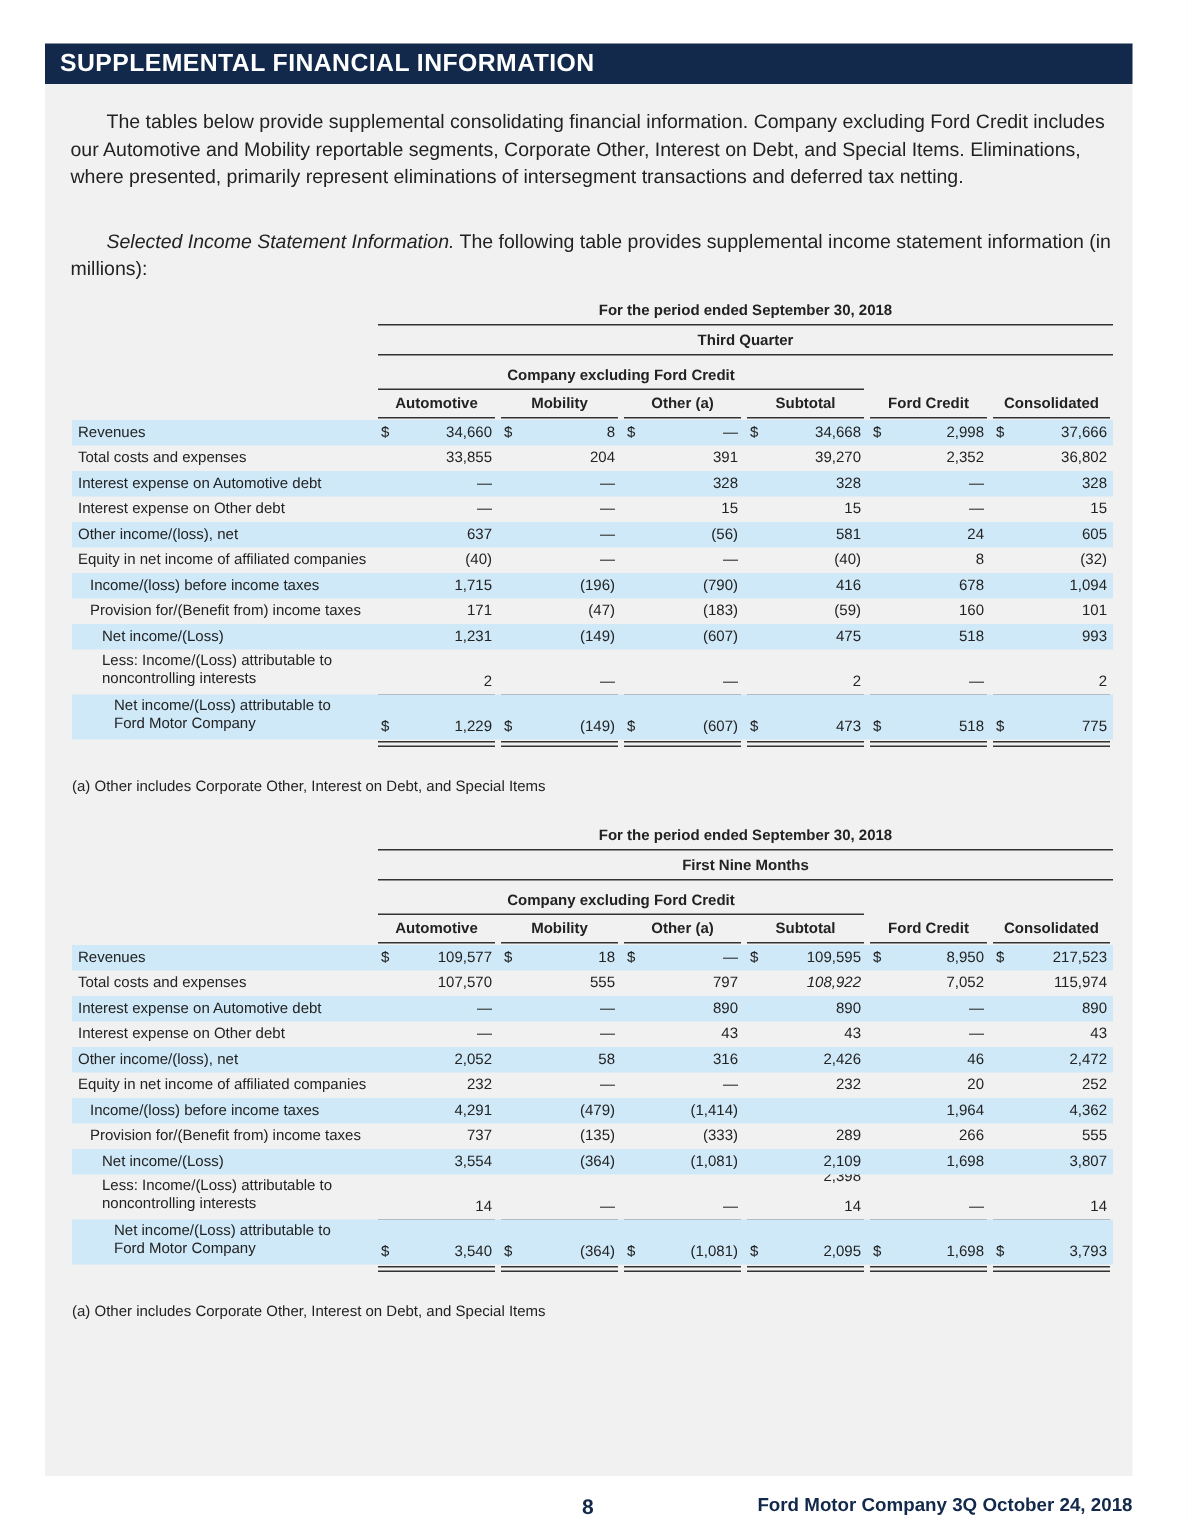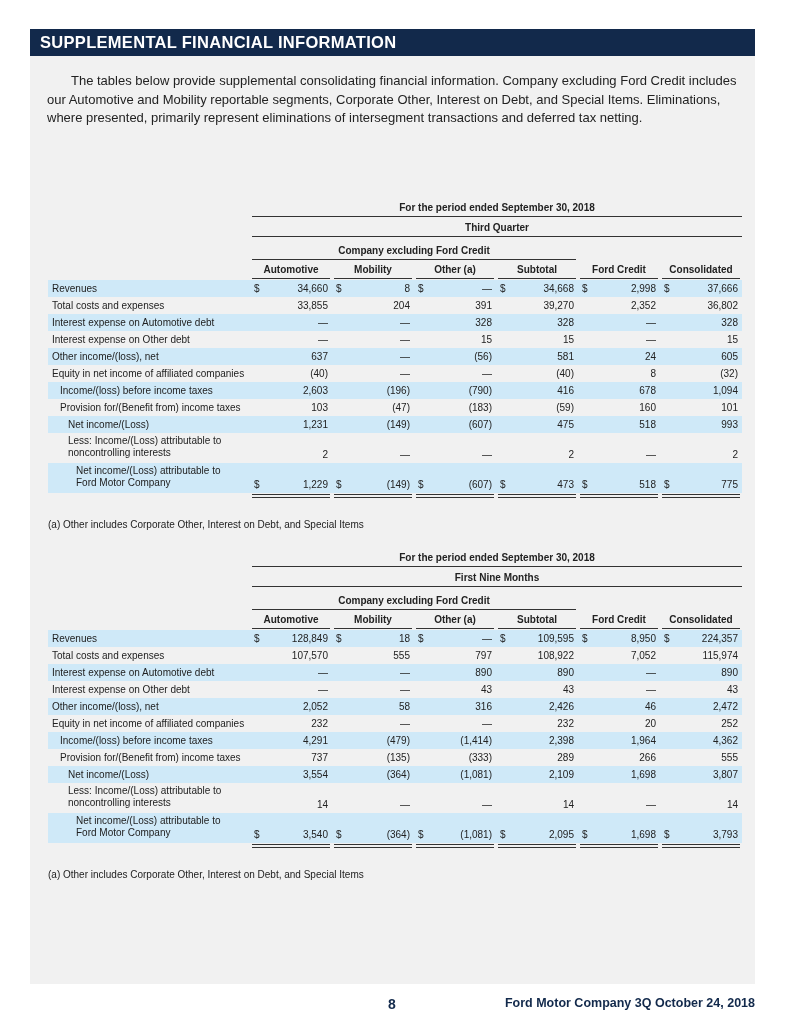--- a/index.html
+++ b/index.html
@@ -34,20 +34,21 @@
 </head>
 <body>
 
 <div class="panel"></div>
 <div class="title-bar">
   <span>SUPPLEMENTAL FINANCIAL INFORMATION</span>
 </div>
 
 <div class="intro">
   <p>The tables below provide supplemental consolidating financial information.  Company excluding Ford Credit includes our Automotive and Mobility reportable segments, Corporate Other, Interest on Debt, and Special Items.  Eliminations, where presented, primarily represent eliminations of intersegment transactions and deferred tax netting.</p>
+  <p class="sel"><i>Selected Income Statement Information.</i><span>  The following table provides supplemental income statement information (in millions):</span></p>
 </div>
 
 <div id="tables">
     <div class="tbl" style="top: 0px;">
       <div class="hdr" style="left: 252px; width: 490px; top: 202px;">For the period ended September 30, 2018</div>
       <div class="hline" style="left: 252px; width: 490px; top: 216px;"></div>
       <div class="hdr" style="left: 252px; width: 490px; top: 222px;">Third Quarter</div>
       <div class="hline" style="left: 252px; width: 490px; top: 236px;"></div>
       <div class="hdr" style="left: 252px; width: 324px; top: 245px;">Company excluding Ford Credit</div>
       <div class="hline" style="left: 252px; width: 324px; top: 259px;"></div>
@@ -197,42 +198,42 @@
       </div>
       <div class="uline" style="left: 252px; top: 382px;"></div>
       <div class="uline" style="left: 334px; top: 382px;"></div>
       <div class="uline" style="left: 416px; top: 382px;"></div>
       <div class="uline" style="left: 498px; top: 382px;"></div>
       <div class="uline" style="left: 580px; top: 382px;"></div>
       <div class="uline" style="left: 662px; top: 382px;"></div>
       <div class="row shade" style="top: 382px; height: 17px;">
         <div class="lbl" style="left: 12px;">Income/(loss) before income taxes</div>
         <div class="cell" style="left: 204px;">
-          <span class="v">2,603</span>
+          <span class="v">1,715</span>
         </div>
         <div class="cell" style="left: 286px;">
           <span class="v">(196)</span>
         </div>
         <div class="cell" style="left: 368px; text-align: right;">
           <span class="v">(790)</span>
         </div>
         <div class="cell" style="left: 450px;">
           <span class="v">416</span>
         </div>
         <div class="cell" style="left: 532px;">
           <span class="v">678</span>
         </div>
         <div class="cell" style="left: 614px;">
           <span class="v">1,094</span>
         </div>
       </div>
       <div class="row" style="top: 399px; height: 17px;">
         <div class="lbl" style="left: 12px;">Provision for/(Benefit from) income taxes</div>
         <div class="cell" style="left: 204px;">
-          <span class="v">103</span>
+          <span class="v">171</span>
         </div>
         <div class="cell" style="left: 286px;">
           <span class="v">(47)</span>
         </div>
         <div class="cell" style="left: 368px;">
           <span class="v">(183)</span>
         </div>
         <div class="cell" style="left: 450px;">
           <span class="v">(59)</span>
         </div>
@@ -354,55 +355,55 @@
       <div class="hdr" style="left: 498px; width: 78px; top: 614px;">Subtotal</div>
       <div class="uline" style="left: 498px; top: 628px;"></div>
       <div class="hdr" style="left: 580px; width: 78px; top: 614px;">Ford Credit</div>
       <div class="uline" style="left: 580px; top: 628px;"></div>
       <div class="hdr" style="left: 662px; width: 78px; top: 614px;">Consolidated</div>
       <div class="uline" style="left: 662px; top: 628px;"></div>
       <div class="row shade" style="top: 630px; height: 17px;">
         <div class="lbl" style="left: 4px;">Revenues</div>
         <div class="cell" style="left: 204px;">
           <span class="d">$</span>
-          <span class="v">128,849</span>
+          <span class="v">109,577</span>
         </div>
         <div class="cell" style="left: 286px;">
           <span class="d">$</span>
           <span class="v">18</span>
         </div>
         <div class="cell" style="left: 368px;">
           <span class="d">$</span>
           <span class="v">—</span>
         </div>
         <div class="cell" style="left: 450px;">
           <span class="d">$</span>
           <span class="v">109,595</span>
         </div>
         <div class="cell" style="left: 532px;">
           <span class="d">$</span>
           <span class="v">8,950</span>
         </div>
         <div class="cell" style="left: 614px;">
           <span class="d">$</span>
-          <span class="v">224,357</span>
+          <span class="v">217,523</span>
         </div>
       </div>
       <div class="row" style="top: 647px; height: 17px;">
         <div class="lbl" style="left: 4px;">Total costs and expenses</div>
         <div class="cell" style="left: 204px;">
           <span class="v">107,570</span>
         </div>
         <div class="cell" style="left: 286px;">
           <span class="v">555</span>
         </div>
         <div class="cell" style="left: 368px;">
           <span class="v">797</span>
         </div>
-        <div class="cell" style="left: 450px;">
+        <div class="cell" style="left: 450px; font-style: italic;">
           <span class="v">108,922</span>
         </div>
         <div class="cell" style="left: 532px;">
           <span class="v">7,052</span>
         </div>
         <div class="cell" style="left: 614px;">
           <span class="v">115,974</span>
         </div>
       </div>
       <div class="row shade" style="top: 664px; height: 17px;">
@@ -499,21 +500,21 @@
         <div class="lbl" style="left: 12px;">Income/(loss) before income taxes</div>
         <div class="cell" style="left: 204px;">
           <span class="v">4,291</span>
         </div>
         <div class="cell" style="left: 286px;">
           <span class="v">(479)</span>
         </div>
         <div class="cell" style="left: 368px;">
           <span class="v">(1,414)</span>
         </div>
-        <div class="cell" style="left: 450px;">
+        <div class="cell" style="left: 450px; margin-top: 44px;">
           <span class="v">2,398</span>
         </div>
         <div class="cell" style="left: 532px;">
           <span class="v">1,964</span>
         </div>
         <div class="cell" style="left: 614px;">
           <span class="v">4,362</span>
         </div>
       </div>
       <div class="row" style="top: 749px; height: 17px;">

